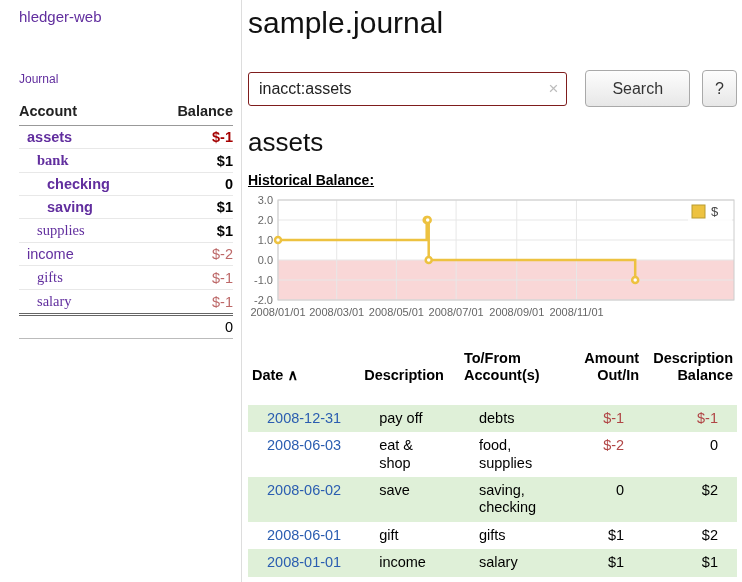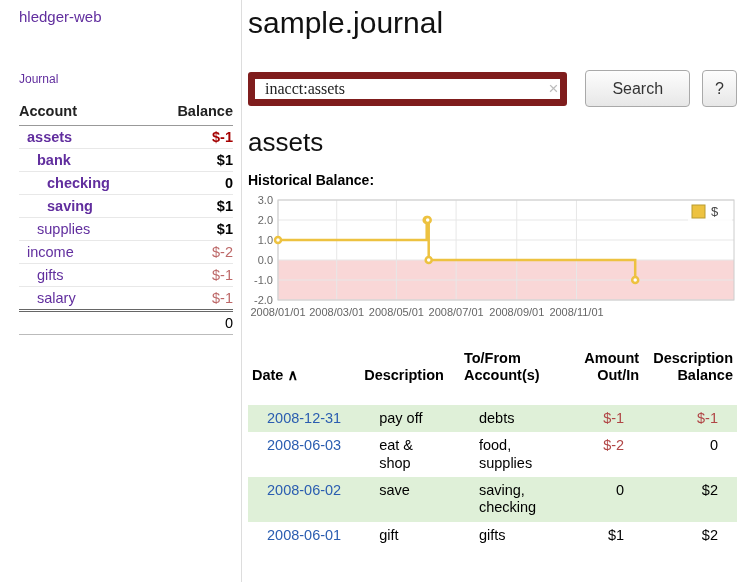--- a/index.html
+++ b/index.html
@@ -17,48 +17,48 @@
     border-right: 1px solid #ddd; padding: 8px 8px 0 10px;
   }
   a { cursor: pointer; }
   .app-title { display: block; color: #612E9E; font-size: 15px; text-decoration: none; }
   .nav-journal { display: block; margin-top: 47px; color: #612E9E; font-size: 12px; text-decoration: none; }
   .accounts { width: 100%; border-collapse: collapse; margin-top: 14px; font-size: 14.5px; }
   .accounts th { padding: 3px 0 6px; border-bottom: 1px solid #999; color: #222; font-weight: bold; }
   .al { text-align: left; } .ar { text-align: right; }
   .accounts td { padding: 3px 0; border-bottom: 1px solid #e8e8e8; }
   .accounts td.name { padding-left: 8px; }
-  .accounts td.name.ind1 { padding-left: 18px; }
+  .accounts td.name.ind1 { padding-left: 18px; font-family: Liberation Serif, serif; }
   .accounts td.name.ind2 { padding-left: 28px; }
   .accounts td.name a { color: #612E9E; text-decoration: none; }
   .accounts tr.b td.name a, .accounts tr.b td.bal { font-weight: bold; }
   .accounts td.bal { text-align: right; font-weight: bold; }
   .accounts td.bal.neg { color: #a40000; }
   .accounts td.bal.negmuted { color: #bd6868; font-weight: normal; }
   .accounts tr.total td { border-top: 3px double #666; border-bottom: 1px solid #bbb; font-weight: normal; }
 
   
   .main { position: absolute; left: 234px; top: 0; width: 508px; height: 100%; padding: 0 5px 0 14px; }
   h1 { font-size: 30px; font-weight: 400; margin: 6px 0 0; color: #111; }
   .search-row { display: flex; align-items: center; margin-top: 30px; }
   .search-wrap { position: relative; width: 356px; }
   .search-wrap input {
     width: 100%; height: 34px; font-size: 16px; color: #222;
-    padding: 0 30px 0 10px; border: 7px solid #7f1d1d; border-radius: 3px;
-    font-family: Liberation Serif, serif;
+    padding: 0 30px 0 10px; border: 1px solid #7f1d1d; border-radius: 3px;
+    font-family: Liberation Sans, sans-serif;
   }
   .clear { position: absolute; right: 9px; top: 7px; color: #bcbcbc; font-size: 17px; line-height: 20px; }
   .btn {
     margin-left: 18px; height: 37px; padding: 0 26px; font-size: 16px; color: #333;
     background: linear-gradient(#fdfdfd, #e7e7e7); border: 1px solid #a9a9a9; border-radius: 4px;
     font-family: "Liberation Sans", sans-serif; cursor: pointer;
   }
   .btn.help { margin-left: 12px; padding: 0 12px; }
   h2 { font-size: 26px; font-weight: 400; margin: 20px 0 0; color: #111; }
-  .chart-label { font-weight: bold; font-size: 14px; margin: 14px 0 6px; }
+  .chart-label { font-weight: bold; font-size: 14px; margin: 14px 0 6px; text-decoration: underline; }
   .chart { width: 489px; height: 132px; }
 
   
   .register { width: 489px; border-collapse: collapse; margin-top: 16px; font-size: 14.5px; }
   .register th { font-weight: bold; vertical-align: bottom; text-align: left; padding: 8px 4px 20px; line-height: 1.2; }
   .register th.r, .register td.r { text-align: right; }
   .register td { padding: 5px 19px; vertical-align: top; line-height: 1.2; }
   .register tr.shaded td { background: #dff0d8; }
   .register td.date { white-space: nowrap; }
   .register td.date a { color: #2a5db0; text-decoration: none; }
@@ -217,16 +217,23 @@
           <td class="r">0</td>
           <td class="r">$2</td>
         </tr>
         <tr>
           <td class="date"><a>2008-06-01</a></td>
           <td>gift</td>
           <td class="accts">gifts</td>
           <td class="r">$1</td>
           <td class="r">$2</td>
         </tr>
+        <tr class="shaded">
+          <td class="date"><a>2008-01-01</a></td>
+          <td>income</td>
+          <td class="accts">salary</td>
+          <td class="r">$1</td>
+          <td class="r">$1</td>
+        </tr>
       </tbody>
     </table>
   </main>
 </div>
 
 </body></html>

